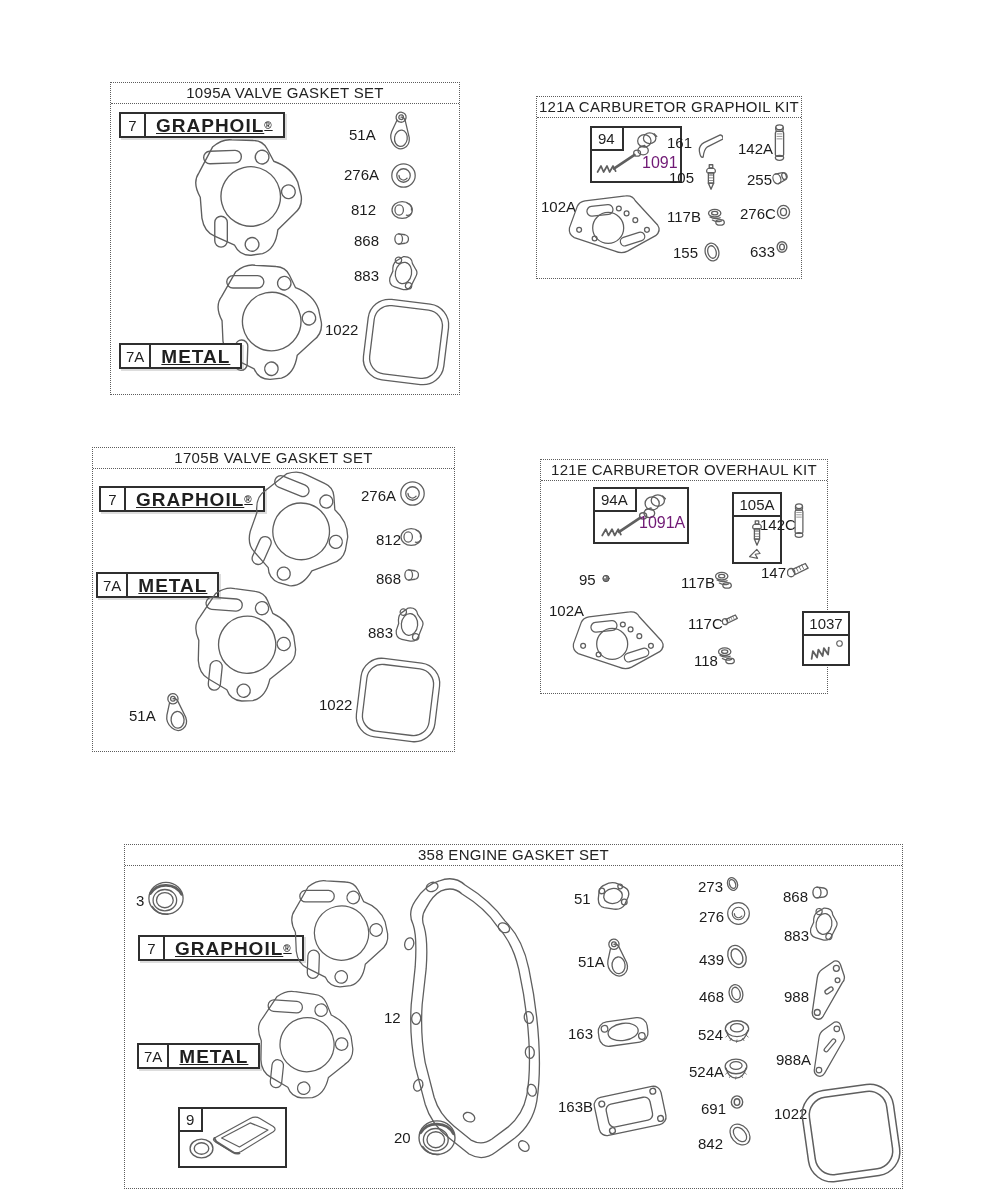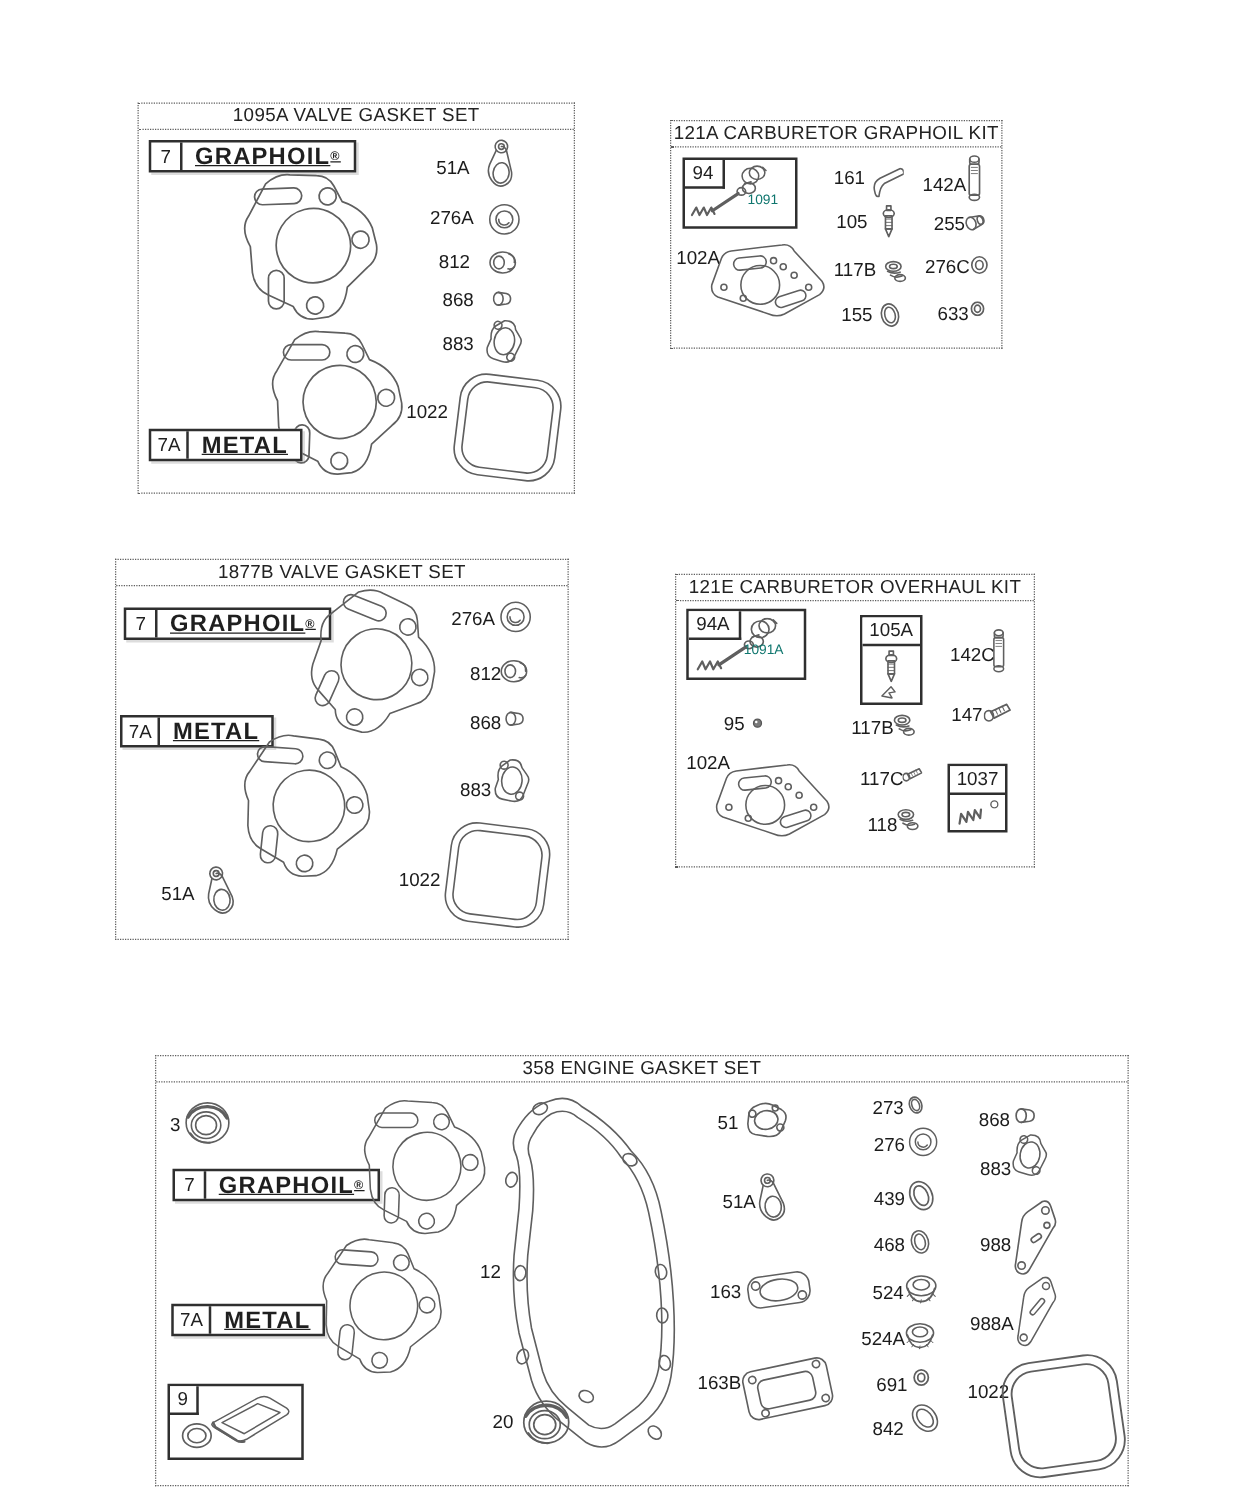--- a/index.html
+++ b/index.html
@@ -10,26 +10,26 @@
           border-bottom:1px dotted #5d5d5d;text-align:center;font-size:15px;
           letter-spacing:.3px;color:#232323;white-space:nowrap;}
   .lbl{position:absolute;font-size:15px;line-height:15px;color:#1c1c1c;white-space:nowrap;}
   .tag{position:absolute;display:flex;align-items:stretch;background:#fff;
        border:2px solid #2f2f2f;box-shadow:2px 2px 0 rgba(120,120,120,.25);height:22px;}
   .tag-num{display:flex;align-items:center;justify-content:center;
            border-right:2px solid #2f2f2f;font-size:15px;padding:0 5px;min-width:13px;}
   .tag-name{display:flex;align-items:center;justify-content:center;
             font-weight:bold;font-size:19px;line-height:21px;letter-spacing:1px;padding:0 10px;text-decoration:underline;}
   .tag-name .reg{font-size:10px;line-height:10px;margin-top:1px;font-weight:bold;}
-  .kitbox{position:absolute;border:2px solid #2f2f2f;background:#fff;}
+  .kitbox{position:absolute;border:2px solid #2f2f2f;background:#fff;margin-left:44px;}
   .knum{position:absolute;top:0;left:0;border-right:2px solid #2f2f2f;
         border-bottom:2px solid #2f2f2f;font-size:15px;padding:2px 7px 2px 6px;background:#fff;}
   .khead{position:absolute;top:0;left:0;right:0;border-bottom:2px solid #2f2f2f;
          font-size:15px;text-align:center;padding:2px 0;background:#fff;}
-  .inlbl{position:absolute;font-size:11px;color:#0f766e;white-space:nowrap;}
+  .inlbl{position:absolute;font-size:16px;color:#701a75;white-space:nowrap;}
   svg.part{position:absolute;overflow:visible;stroke:#5f5f5f;fill:none;
            stroke-linecap:round;stroke-linejoin:round;}
 </style>
 </head>
 <body>
 
 <svg width="0" height="0" style="position:absolute">
   <defs>
     <symbol id="s-headgasket" viewBox="0 0 100 112">
       <path d="M30,6 Q40,1 48,4 L66,9 Q74,11 76,19 L79,31 Q93,40 95,54 L95,66 Q94,76 85,80 L68,90 Q62,106 50,107 L40,106 Q30,104 28,94 L13,82 Q5,76 6,64 L9,46 Q5,32 13,25 Z"></path>
@@ -310,21 +310,21 @@
     <svg class="part" style="left:239px;top:107px" width="15" height="16">
         <use href="#s-ring" stroke-width="1.4"></use>
       </svg>
     <span class="lbl" style="left:213px;top:147px">633</span>
     <svg class="part" style="left:239px;top:144px" width="12" height="12">
         <use href="#s-ring" stroke-width="1.8"></use>
       </svg>
   </div>
 
   <div class="panel" style="left:92px;top:447px;width:361px;height:303px">
-    <div class="ptitle">1877B VALVE GASKET SET</div>
+    <div class="ptitle">1705B VALVE GASKET SET</div>
     <div class="tag" style="left:6px;top:38px">
       <span class="tag-num">7</span>
       <span class="tag-name">
           <span>GRAPHOIL</span>
           <span class="reg">®</span>
         </span>
     </div>
     <svg class="part" style="left:150px;top:22px;transform:rotate(10deg)" width="112" height="122">
         <use href="#s-headgasket" stroke-width="1.2"></use>
       </svg>

